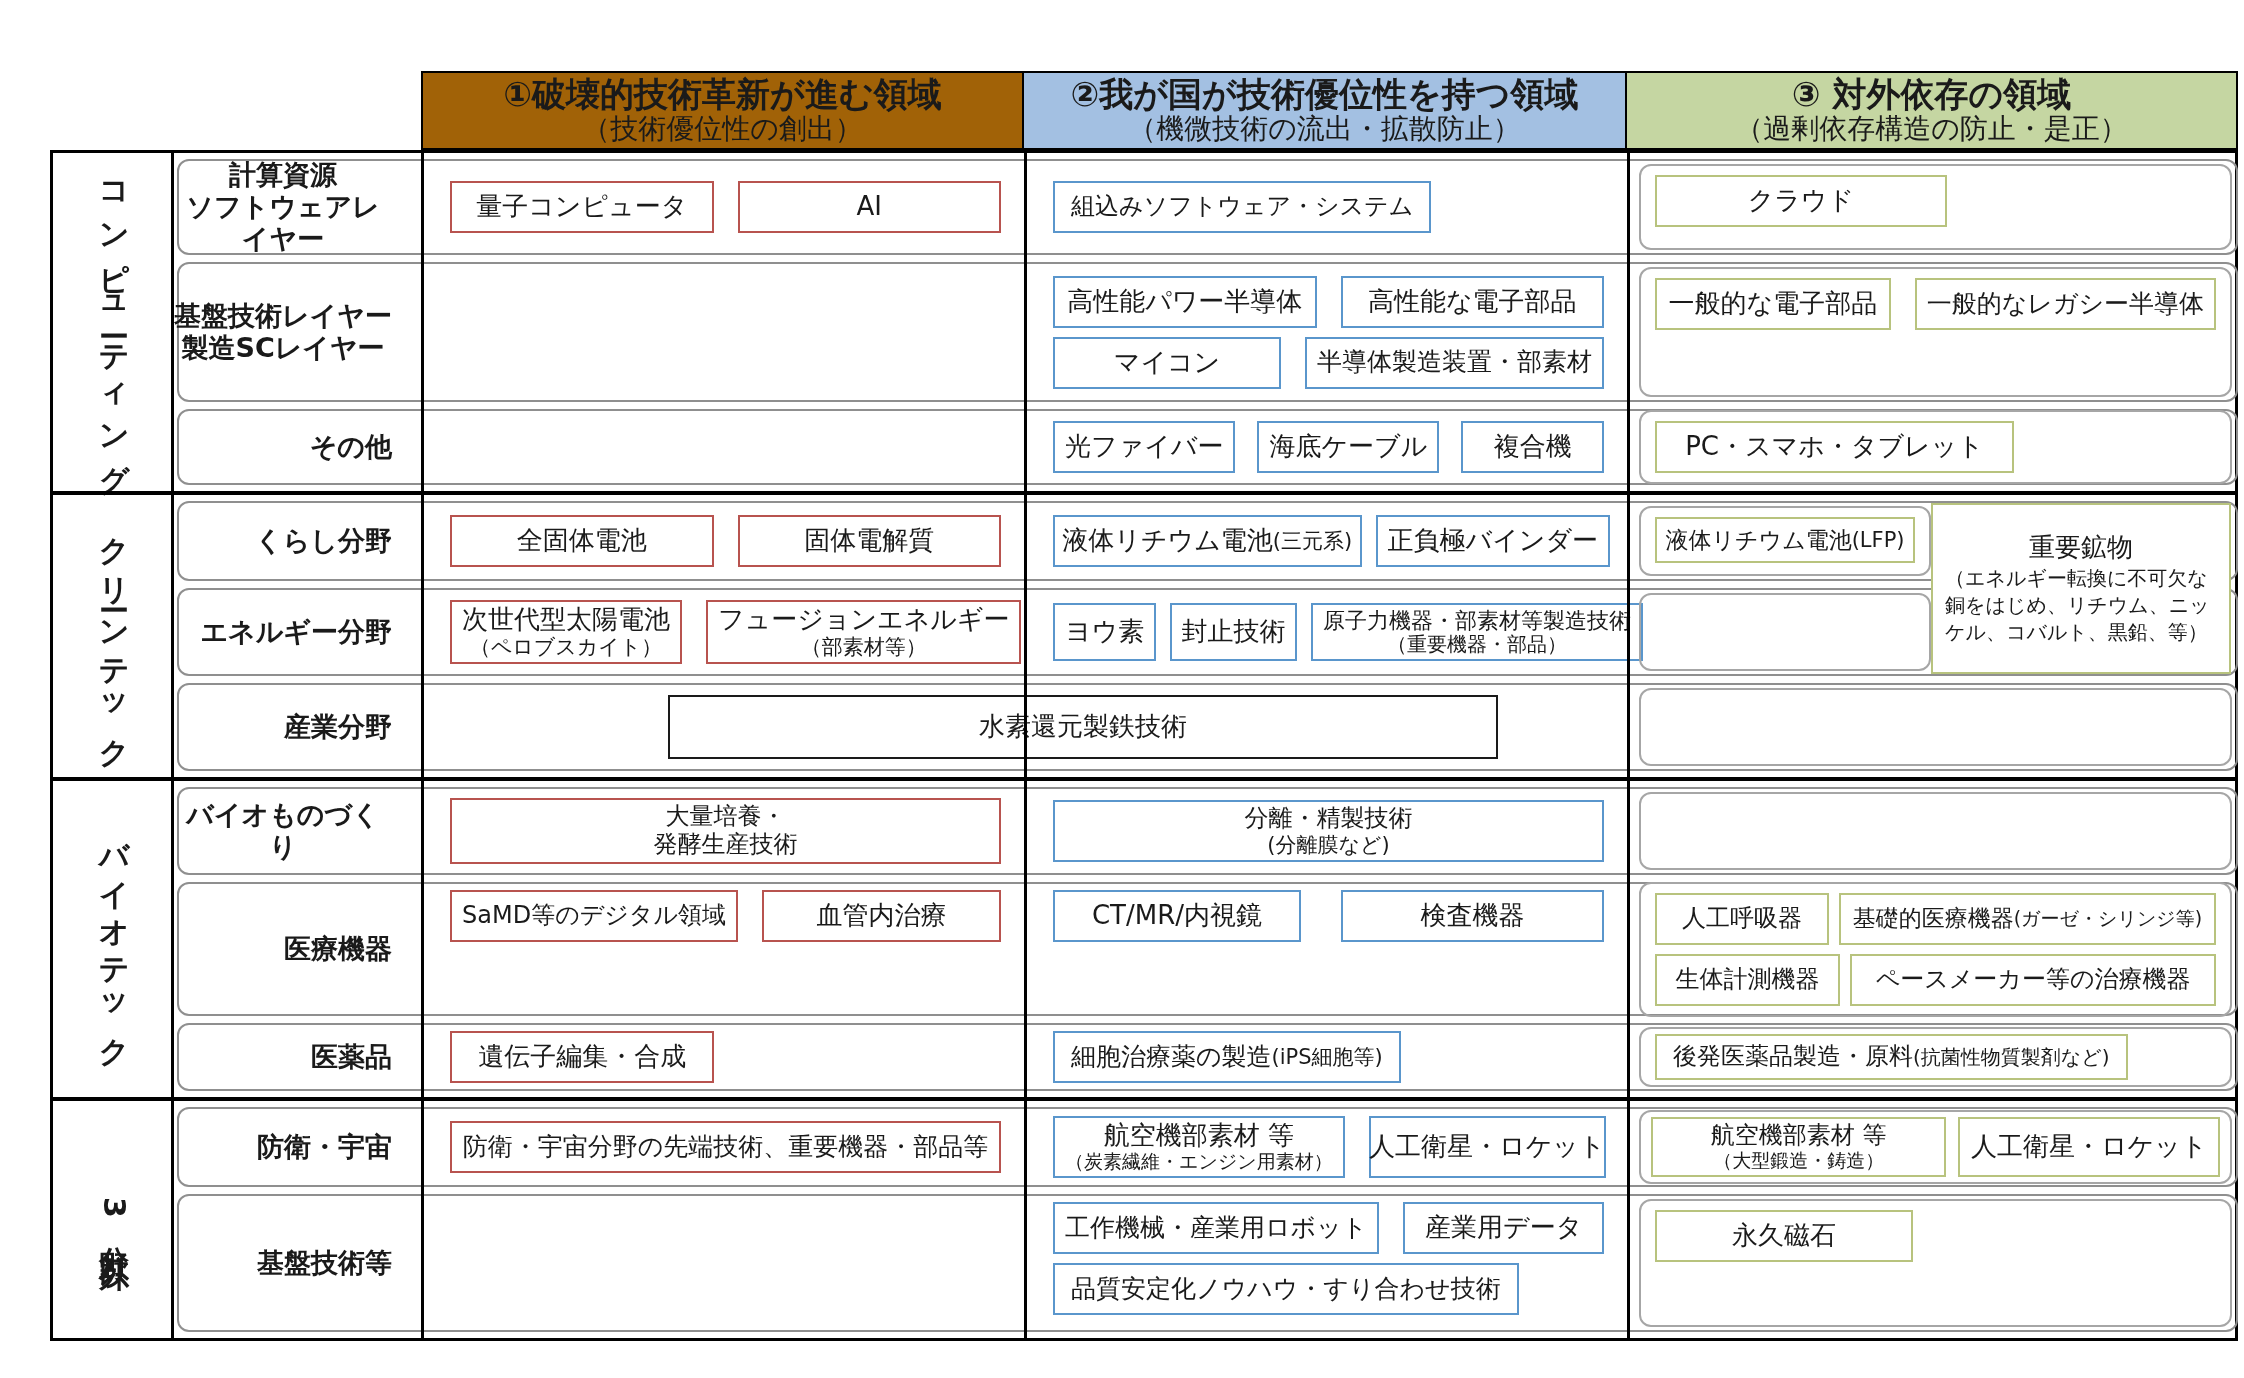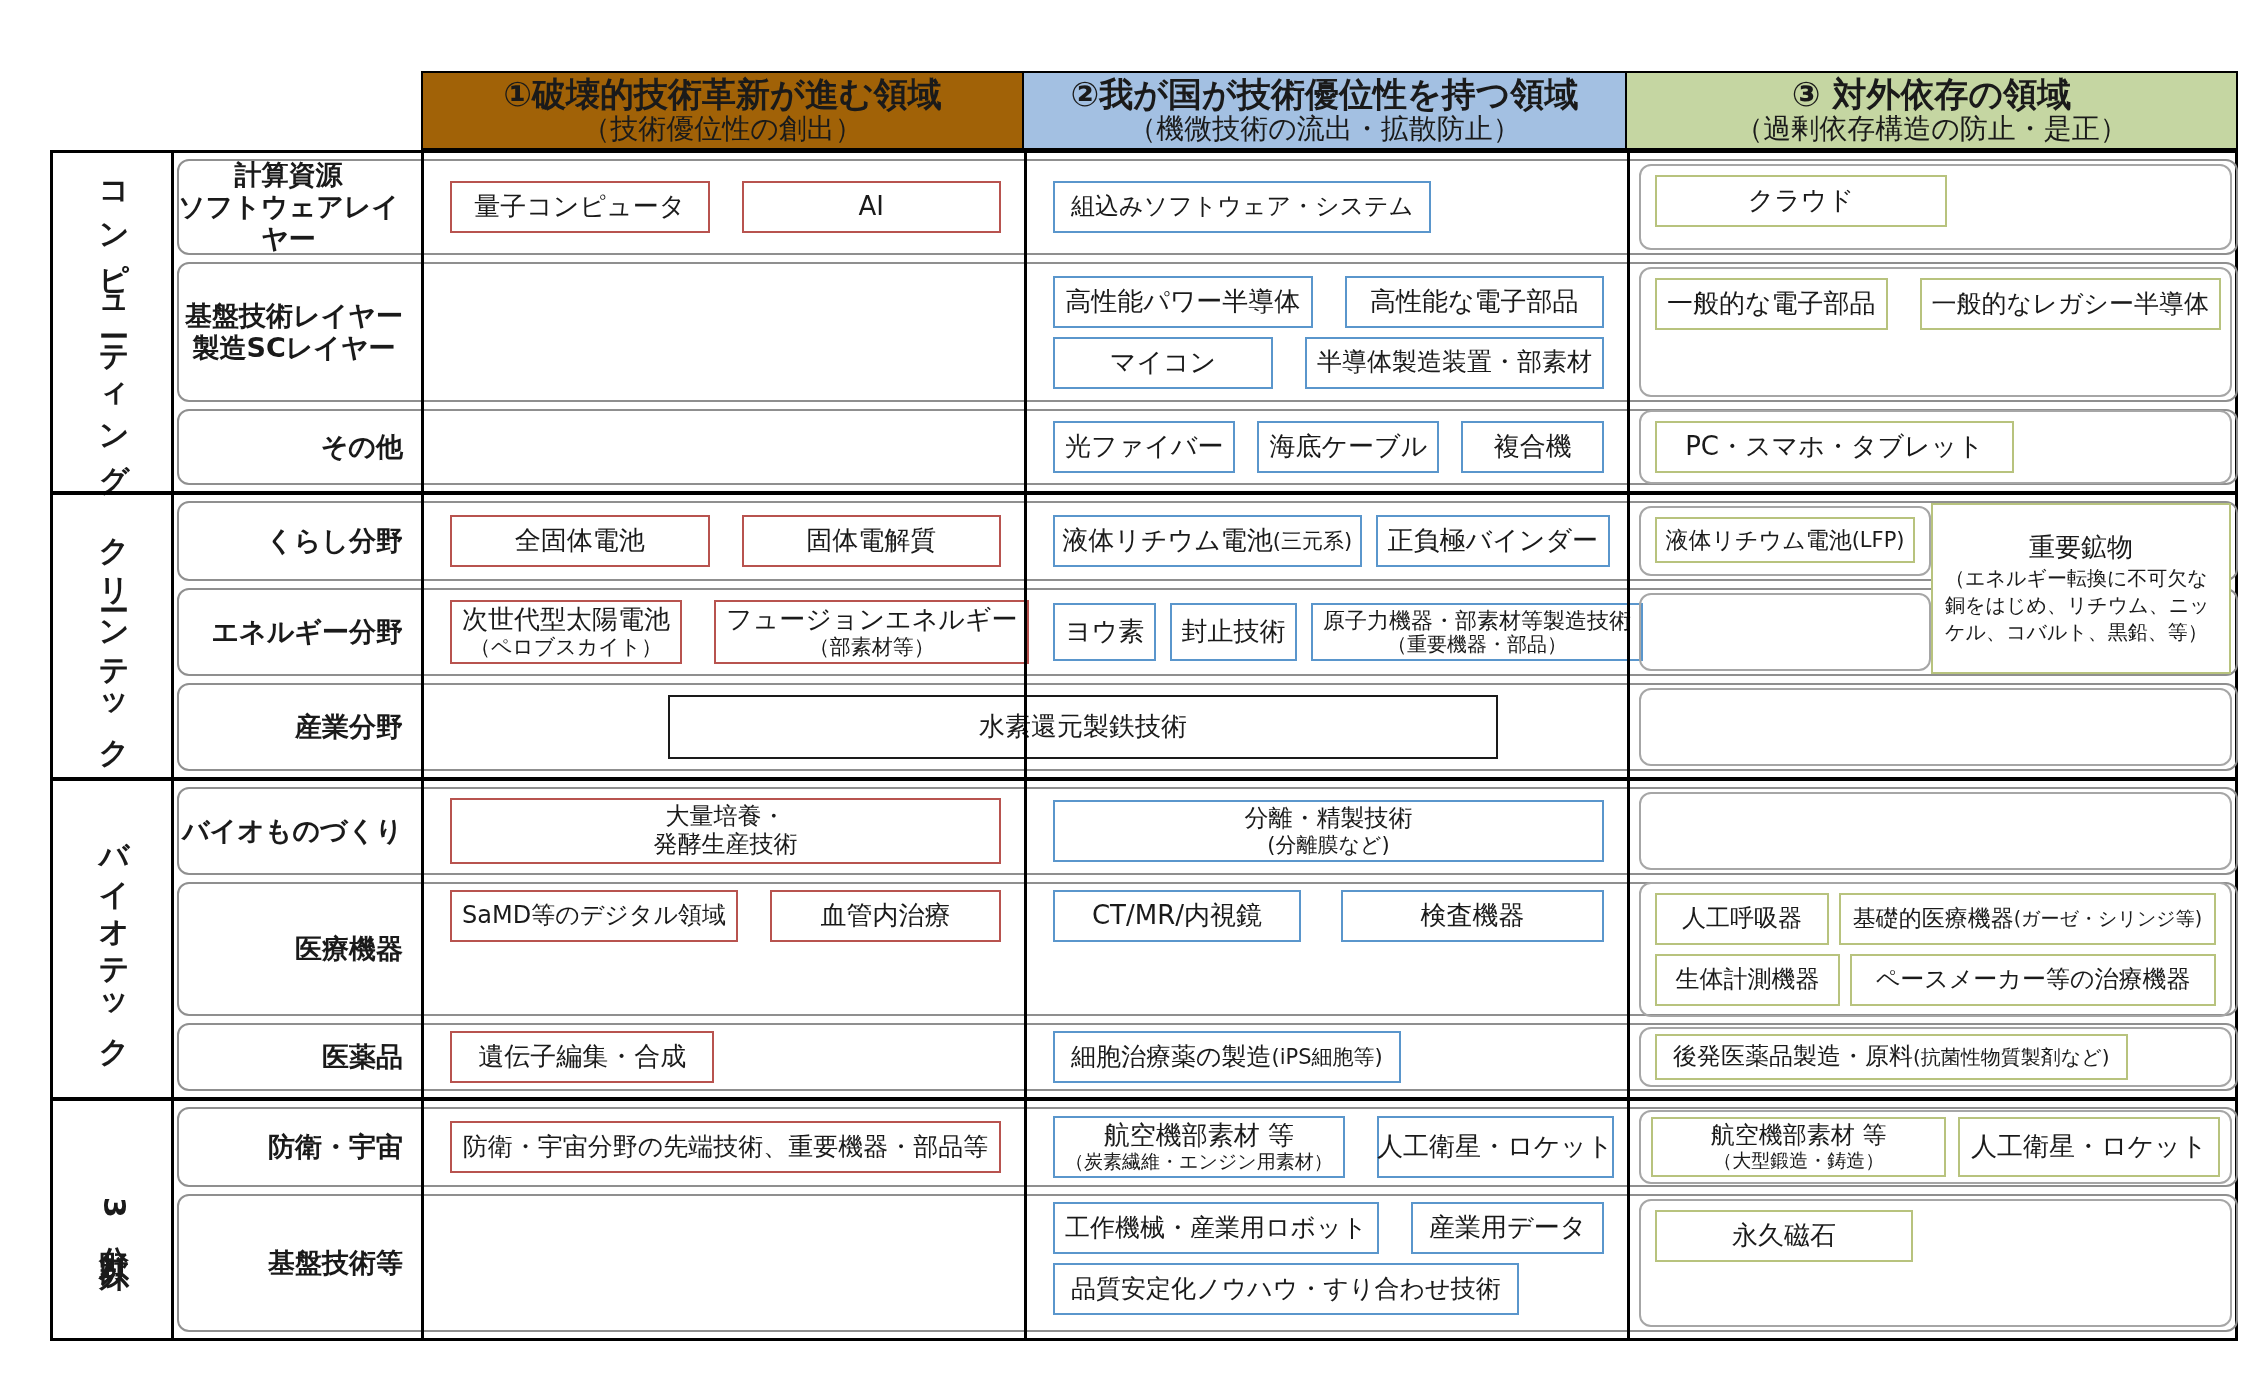--- a/index.html
+++ b/index.html
@@ -21,27 +21,27 @@
   .group{display:flex;position:relative;}
   .group+.group{border-top:4px solid #000;}
   .glabel{width:121px;flex:none;display:flex;align-items:center;justify-content:center;
           font-weight:bold;font-size:30px;letter-spacing:5px;
           writing-mode:vertical-rl;text-orientation:mixed;}
   .group:last-child .glabel{text-orientation:upright;letter-spacing:2px;}
   .grid{display:grid;grid-template-columns:250px 603px 603px 611px;
         position:relative;row-gap:7px;padding:6px 0;flex:none;}
   .strip{grid-column:1/-1;border:2px solid #8f8f8f;border-radius:12px;margin:0 3px;z-index:0;}
   .rlabel{grid-column:1;z-index:1;display:flex;align-items:center;justify-content:flex-end;
-          padding-right:21px;font-weight:bold;font-size:27px;line-height:1.18;
+          padding-right:32px;font-weight:bold;font-size:27px;line-height:1.18;
           text-align:center;white-space:pre-line;box-sizing:border-box;}
   .cell{z-index:1;display:flex;flex-direction:column;justify-content:center;gap:9px;
         padding:8px 26px;box-sizing:border-box;min-width:0;}
   .cell.top{justify-content:flex-start;}
   .c3cell{padding:5px 9px;}
-  .brow{display:flex;gap:32px;align-items:stretch;}
+  .brow{display:flex;gap:24px;align-items:stretch;}
   .bx{box-sizing:border-box;background:#fff;border:2px solid #555;display:flex;
       align-items:center;justify-content:center;text-align:center;min-height:52px;
       font-size:26px;line-height:1.15;padding:3px 10px;}
   .bx .m,.bx .s{white-space:nowrap;}
   .bx .s{font-size:21px;}
   .bx.stk{flex-direction:column;}
   .bx.f1{flex:1;}
   .bx.auto{align-self:flex-start;padding:3px 16px;}
   .pre{white-space:pre-line !important;}
   .r{border-color:#b8534f;}

